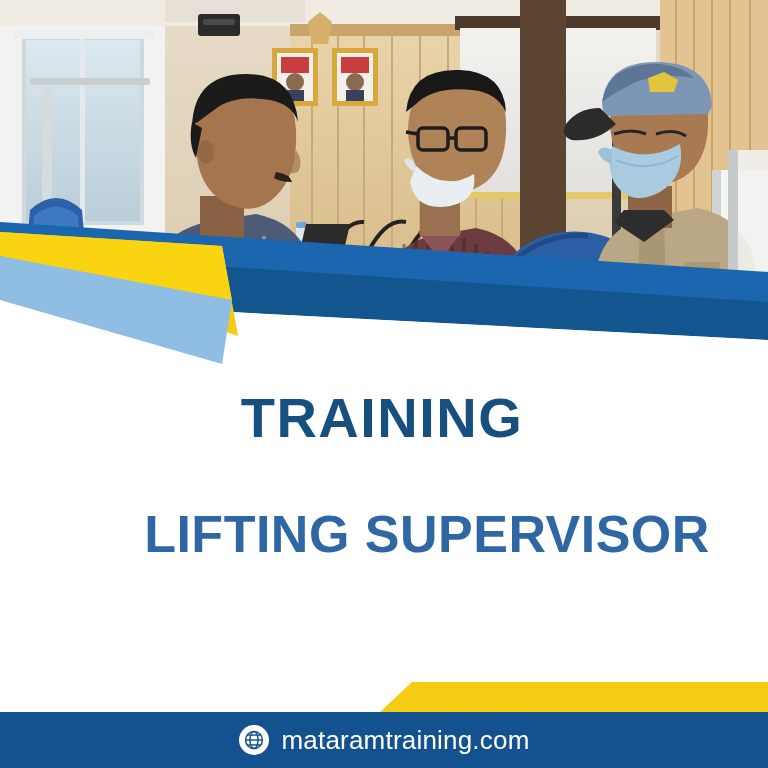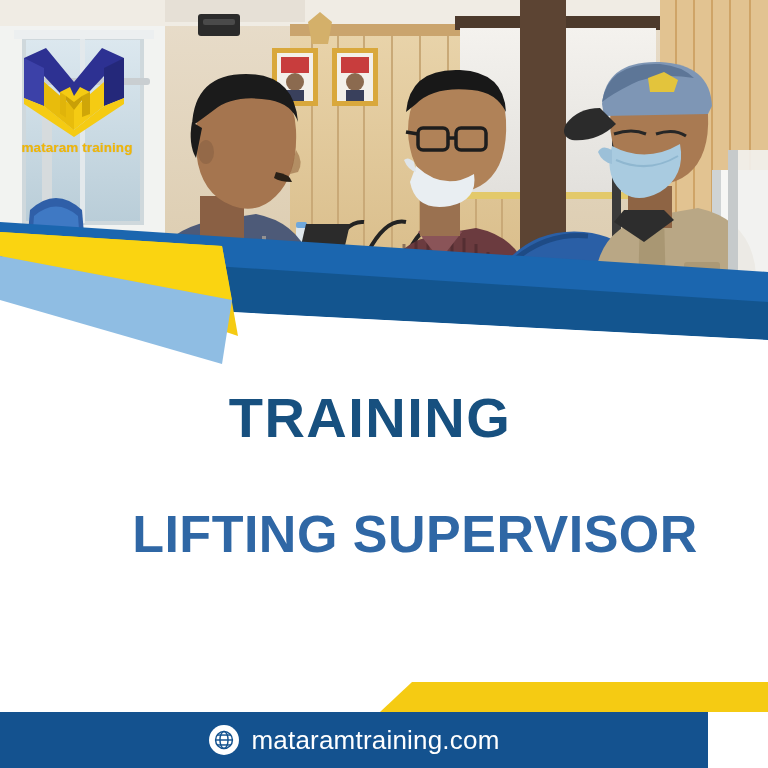--- a/index.html
+++ b/index.html
@@ -40,21 +40,21 @@
     color:#F2B705;
     font-size:13.5px;
     font-weight:bold;
     letter-spacing:.1px;
     font-family:"Liberation Sans", sans-serif;
     text-shadow:0 0 1px rgba(0,0,0,.18);
   }
 
   
   #title-block{
-    position:absolute;left:4px;top:390px;width:732px;
+    position:absolute;left:16px;top:390px;width:732px;
     text-align:center;
   }
   #title-main{
     font-size:56px;
     font-weight:bold;
     letter-spacing:1.5px;
     color:#17507F;
     line-height:1;
     margin:0;
     font-family:"Liberation Sans", sans-serif;
@@ -67,21 +67,21 @@
     letter-spacing:.5px;
     color:#2F67A5;
     line-height:1;
     margin:0;
     font-family:"Liberation Sans", sans-serif;
     padding-left:27px;
   }
 
   
   #footer{
-    position:absolute;left:0;bottom:0;width:708px;height:56px;
+    position:absolute;left:0;bottom:0;width:768px;height:56px;
     background:#14528F;
     display:flex;align-items:center;justify-content:center;
   }
   #footer-inner{display:flex;align-items:center;gap:13px;}
   #globe-icon{
     width:30px;height:30px;border-radius:50%;
     background:#ffffff;
     display:flex;align-items:center;justify-content:center;
     flex:0 0 auto;
   }
@@ -339,39 +339,20 @@
     <path d="M0 300 L768 340 L768 768 L0 768 Z" fill="#ffffff"></path>
 
     <path d="M0 232 L222 246 L238 336 L0 256 Z" fill="#F5CB13"></path>
     <path d="M0 232 L222 246 L232 300 L0 256 Z" fill="#FAD411"></path>
 
     <path d="M0 256 L232 300 L222 364 L0 300 Z" fill="#8FBDE3"></path>
 
     <path d="M380 712 L768 712 L768 682 L412 682 Z" fill="#F5CB13"></path>
   </svg>
 
-  <div id="logo">
-    <svg id="logo-mark" viewBox="0 0 108 95">
-
-      <path d="M4 16 L26 6 L54 40 L82 6 L104 16 L104 56 L84 64 L84 34 L54 66 L24 34 L24 64 L4 56 Z" fill="#2D3192"></path>
-
-      <path d="M4 16 L24 26 L24 64 L4 56 Z" fill="#3C41A8"></path>
-      <path d="M84 26 L104 16 L104 56 L84 64 Z" fill="#24287A"></path>
-
-      <path d="M4 56 L24 64 L54 88 L84 64 L104 56 L104 62 L54 95 L4 62 Z" fill="#F5CB13"></path>
-      <path d="M24 64 L54 88 L84 64 L84 40 L54 66 L24 40 Z" fill="#F5CB13"></path>
-      <path d="M24 64 L54 88 L54 66 L24 40 Z" fill="#E8BC0C"></path>
-
-      <path d="M40 50 L50 45 L54 54 L60 45 L70 50 L70 72 L62 75 L62 58 L54 68 L46 58 L46 76 L40 72 Z" fill="#F5CB13"></path>
-      <path d="M40 50 L46 54 L46 76 L40 72 Z" fill="#E0B40A"></path>
-      <path d="M62 54 L70 50 L70 72 L62 75 Z" fill="#CFA608"></path>
-      <path d="M46 54 L54 60 L62 54 L62 58 L54 68 L46 58 Z" fill="#C9A007"></path>
-    </svg>
-    <div id="logo-text">mataram training</div>
-  </div>
 
   <div id="title-block">
     <h1 id="title-main">TRAINING</h1>
     <h2 id="title-sub">LIFTING SUPERVISOR</h2>
   </div>
 
   <div id="footer">
     <div id="footer-inner">
       <span id="globe-icon">
         <svg width="22" height="22" viewBox="0 0 24 24" fill="none" stroke="#14528F" stroke-width="1.6">

